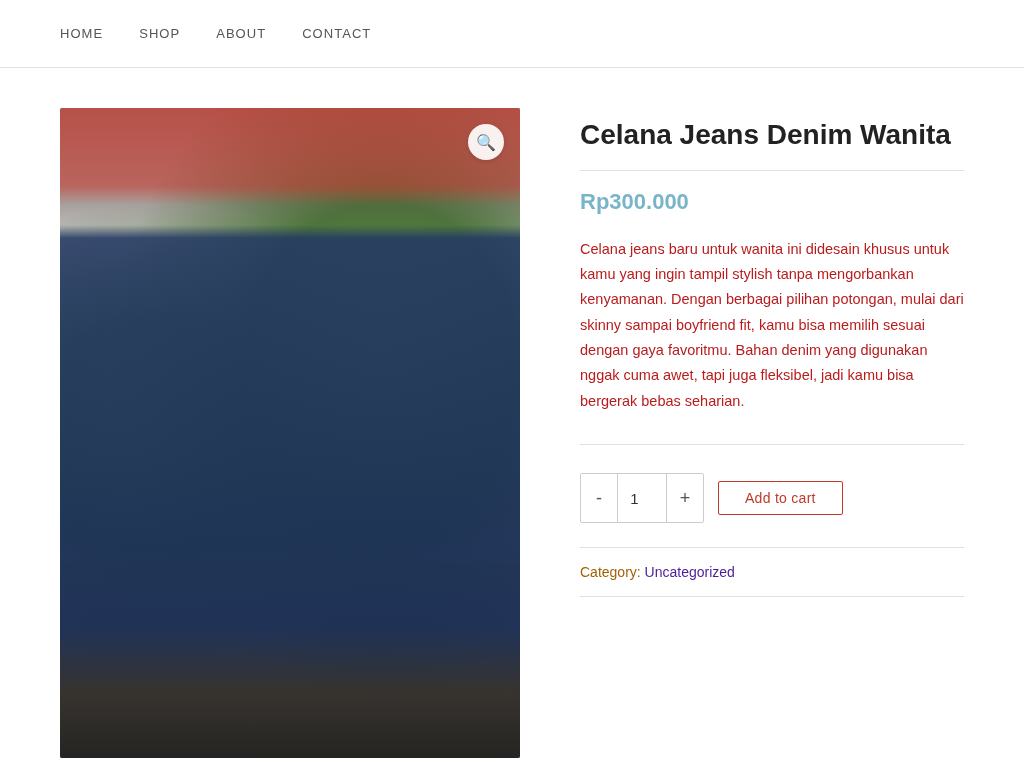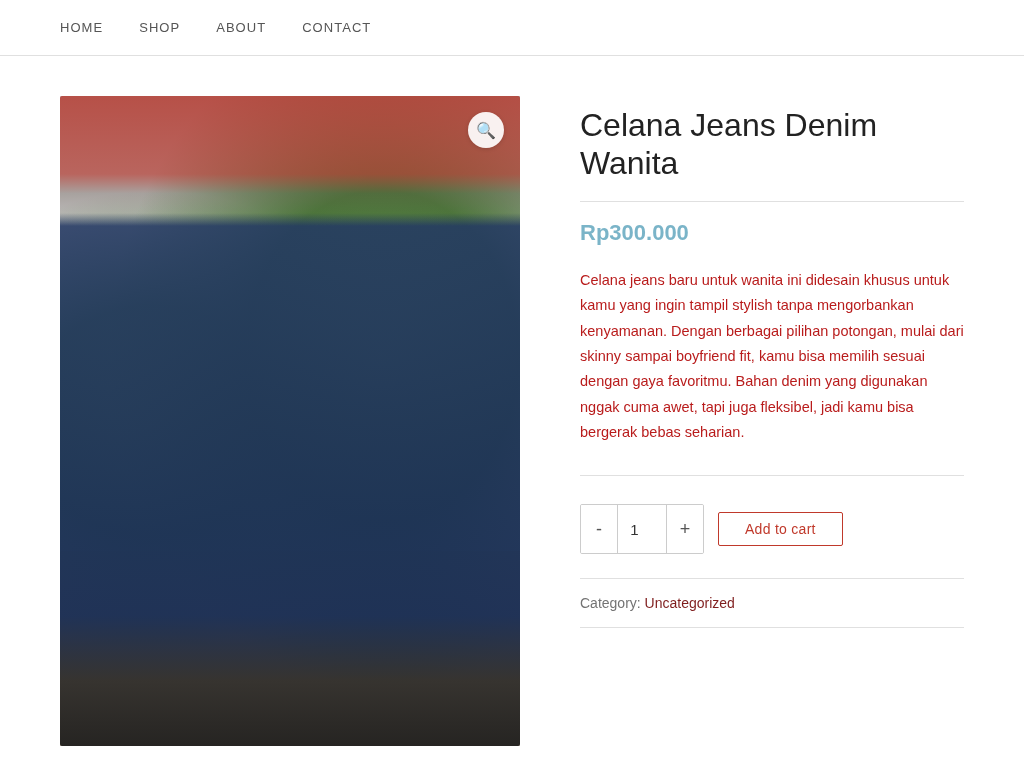--- a/index.html
+++ b/index.html
@@ -15,21 +15,21 @@
       width: 1024px;
       min-height: 774px;
     }
 
     
     .header {
       border-bottom: 1px solid #e0e0e0;
       padding: 0 60px;
       display: flex;
       align-items: center;
-      height: 56px;
+      height: 68px;
     }
 
     nav {
       display: flex;
       gap: 36px;
     }
 
     nav a {
       text-decoration: none;
       color: #555;
@@ -129,22 +129,22 @@
       z-index: 10;
     }
 
     
     .product-info {
       flex: 1;
       padding-top: 10px;
     }
 
     .product-title {
-      font-size: 32px;
-      font-weight: 400;
+      font-size: 28px;
+      font-weight: 700;
       color: #222;
       line-height: 1.2;
       margin-bottom: 18px;
     }
 
     .divider {
       border: none;
       border-top: 1px solid #e0e0e0;
       margin-bottom: 18px;
     }
@@ -230,25 +230,25 @@
       border-top: 1px solid #e0e0e0;
       margin-bottom: 16px;
     }
 
     .category-row {
       font-size: 14px;
       color: #555;
     }
 
     .category-label {
-      color: #737373;
+      color: #a16207;
     }
 
     .category-link {
-      color: #7f1d1d;
+      color: #4c1d95;
       text-decoration: none;
     }
 
     .divider-final {
       border: none;
       border-top: 1px solid #e0e0e0;
       margin-top: 16px;
     }
   </style>
 </head>

